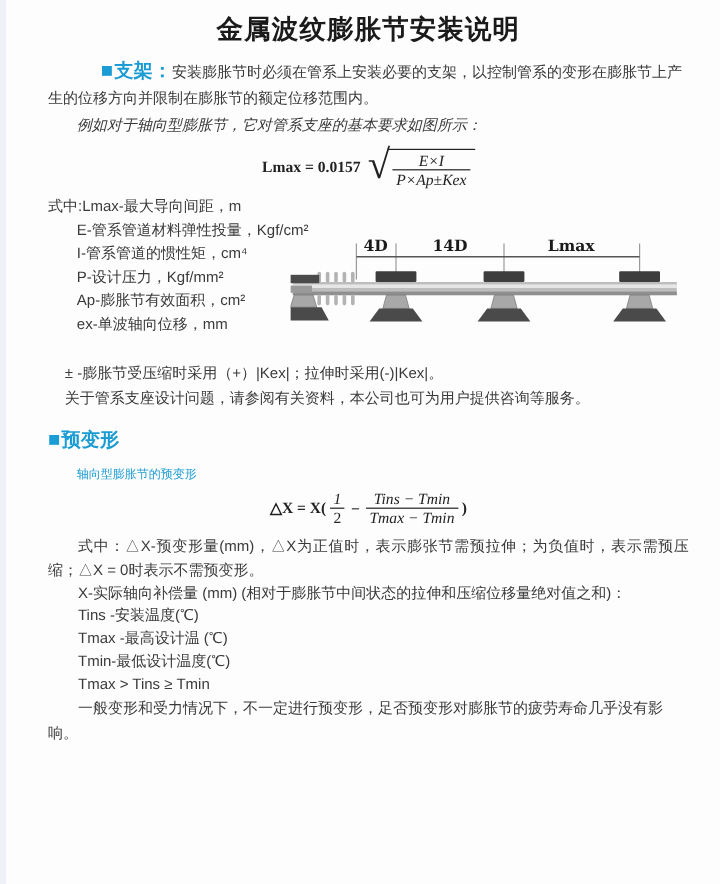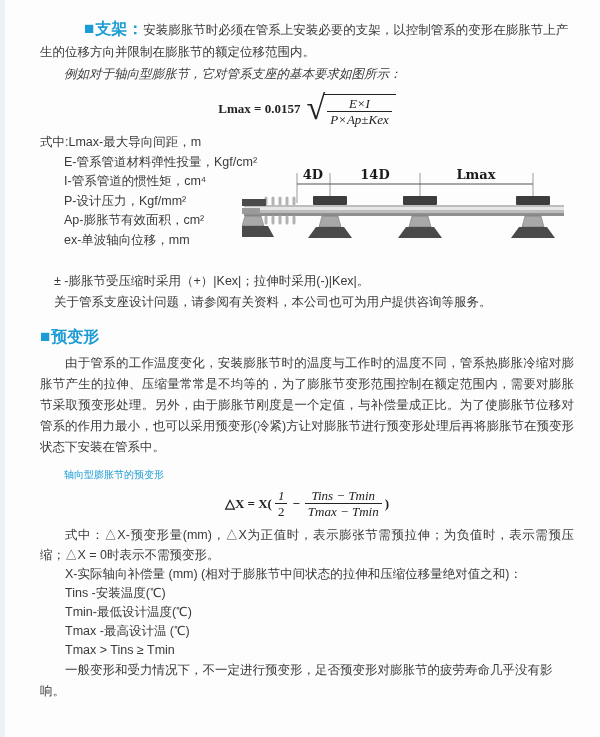--- a/index.html
+++ b/index.html
@@ -49,20 +49,21 @@
   .diagram { position:absolute; top:32px; right:-4px; }
 
   .list-line { line-height:19px; padding-left:2em; color:#3a3a3a; }
   .note-line { line-height:21px; }
 </style>
 </head>
 <body>
 
 <div class="page">
 
+  <h1 class="title">金属波纹膨胀节安装说明</h1>
 
   <p class="para first"><span class="inline-head"><span class="marker">■</span><span>支架：</span></span><span>安装膨胀节时必须在管系上安装必要的支架，以控制管系的变形在膨胀节上产生的位移方向并限制在膨胀节的额定位移范围内。</span></p>
 
   <p class="para indent1">例如对于轴向型膨胀节，它对管系支座的基本要求如图所示：</p>
 
   <div class="formula">
     <span class="f-lhs">Lmax = 0.0157</span><span class="sqrt">
         <span class="rad">√</span>
         <span class="radicand"><span class="frac">
             <span class="num">E×I</span>
@@ -134,39 +135,38 @@
         <polygon points="277,62 305,62 313,73 269,73" fill="#4a4a4a"></polygon>
       </g>
     </svg>
   </div>
 
   <p class="para small-indent">± -膨胀节受压缩时采用（+）|Kex|；拉伸时采用(-)|Kex|。</p>
   <p class="para small-indent">关于管系支座设计问题，请参阅有关资料，本公司也可为用户提供咨询等服务。</p>
 
   <h2 class="sec-head"><span class="marker">■</span><span>预变形</span></h2>
 
-  <p class="para justify indent2">由于管系的工作温度变化，安装膨胀节时的温度与工作时的温度不同，管系热膨胀冷缩对膨胀节产生的拉伸、压缩量常常是不均等的，为了膨胀节变形范围控制在额定范围内，需要对膨胀节采取预变形处理。另外，由于膨胀节刚度是一个定值，与补偿量成正比。为了使膨胀节位移对管系的作用力最小，也可以采用预变形(冷紧)方让对膨胀节进行预变形处理后再将膨胀节在预变形状态下安装在管系中。</p>
 
   <h3 class="sub-head axial">轴向型膨胀节的预变形</h3>
 
   <div class="formula">
     <span class="f-lhs">△X = X(</span><span class="frac">
         <span class="num">1</span>
         <span class="den">2</span>
       </span><span class="f-op">−</span><span class="frac italic">
         <span class="num">Tins − Tmin</span>
         <span class="den">Tmax − Tmin</span>
       </span><span class="f-lhs">)</span>
   </div>
 
   <p class="para justify indent2" style="line-height:20px;">式中：△X-预变形量(mm)，△X为正值时，表示膨张节需预拉伸；为负值时，表示需预压缩；△X = 0时表示不需预变形。</p>
 
   <div>
     <div class="list-line">X-实际轴向补偿量 (mm) (相对于膨胀节中间状态的拉伸和压缩位移量绝对值之和)：</div>
     <div class="list-line">Tins -安装温度(℃)</div>
+    <div class="list-line">Tmax -最高设计温 (℃)</div>
     <div class="list-line">Tmin-最低设计温度(℃)</div>
-    <div class="list-line">Tmax -最高设计温 (℃)</div>
     <div class="list-line">Tmax &gt; Tins ≥ Tmin</div>
   </div>
 
   <p class="para indent2 note-line">一般变形和受力情况下，不一定进行预变形，足否预变形对膨胀节的疲劳寿命几乎没有影响。</p>
 
 </div>
 
 </body></html>

